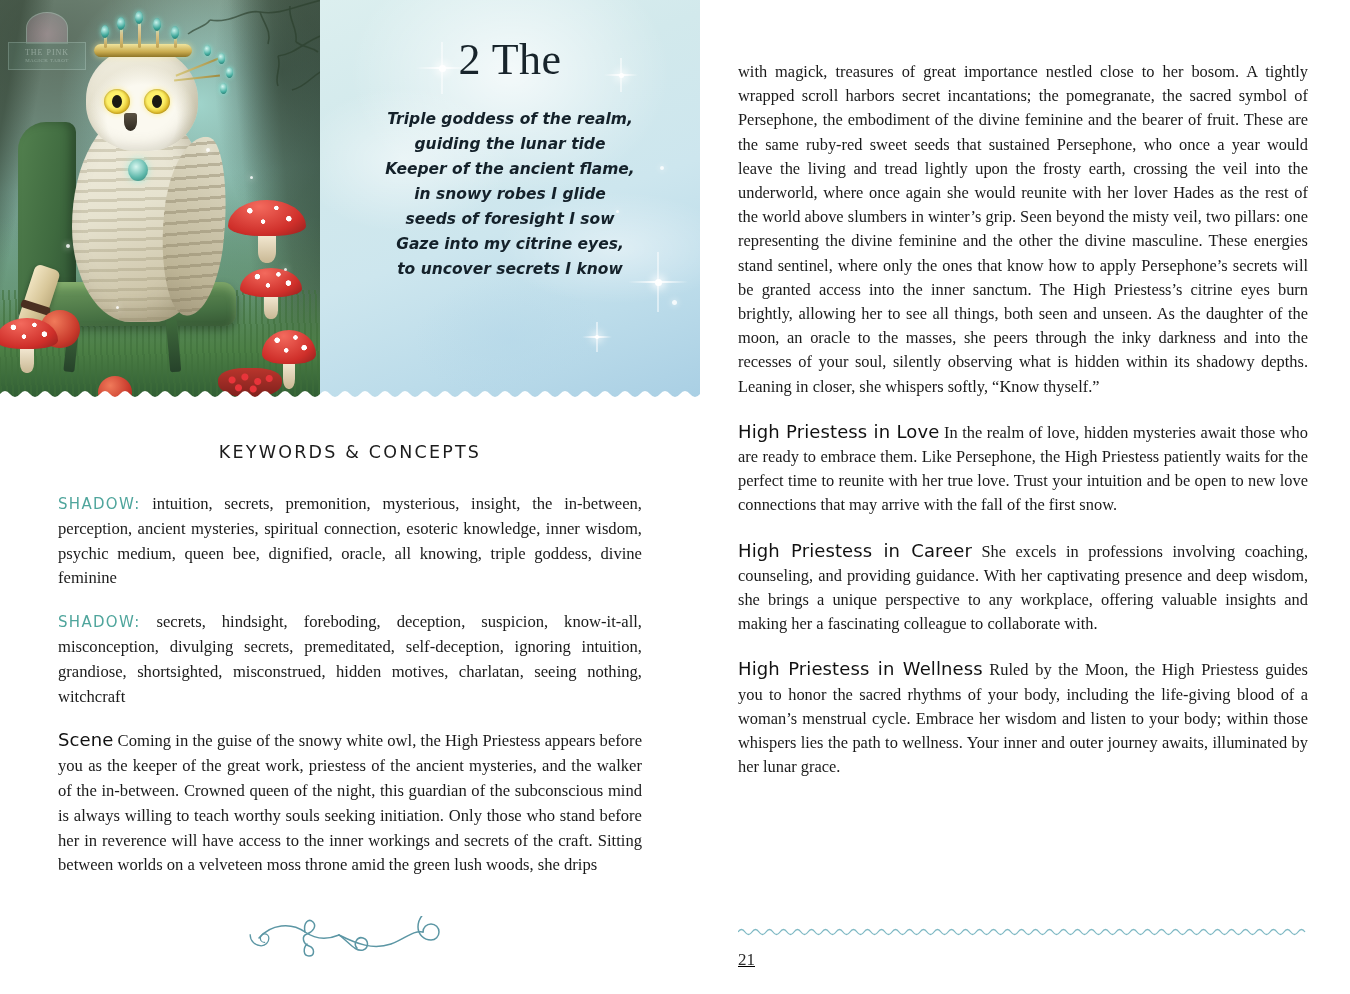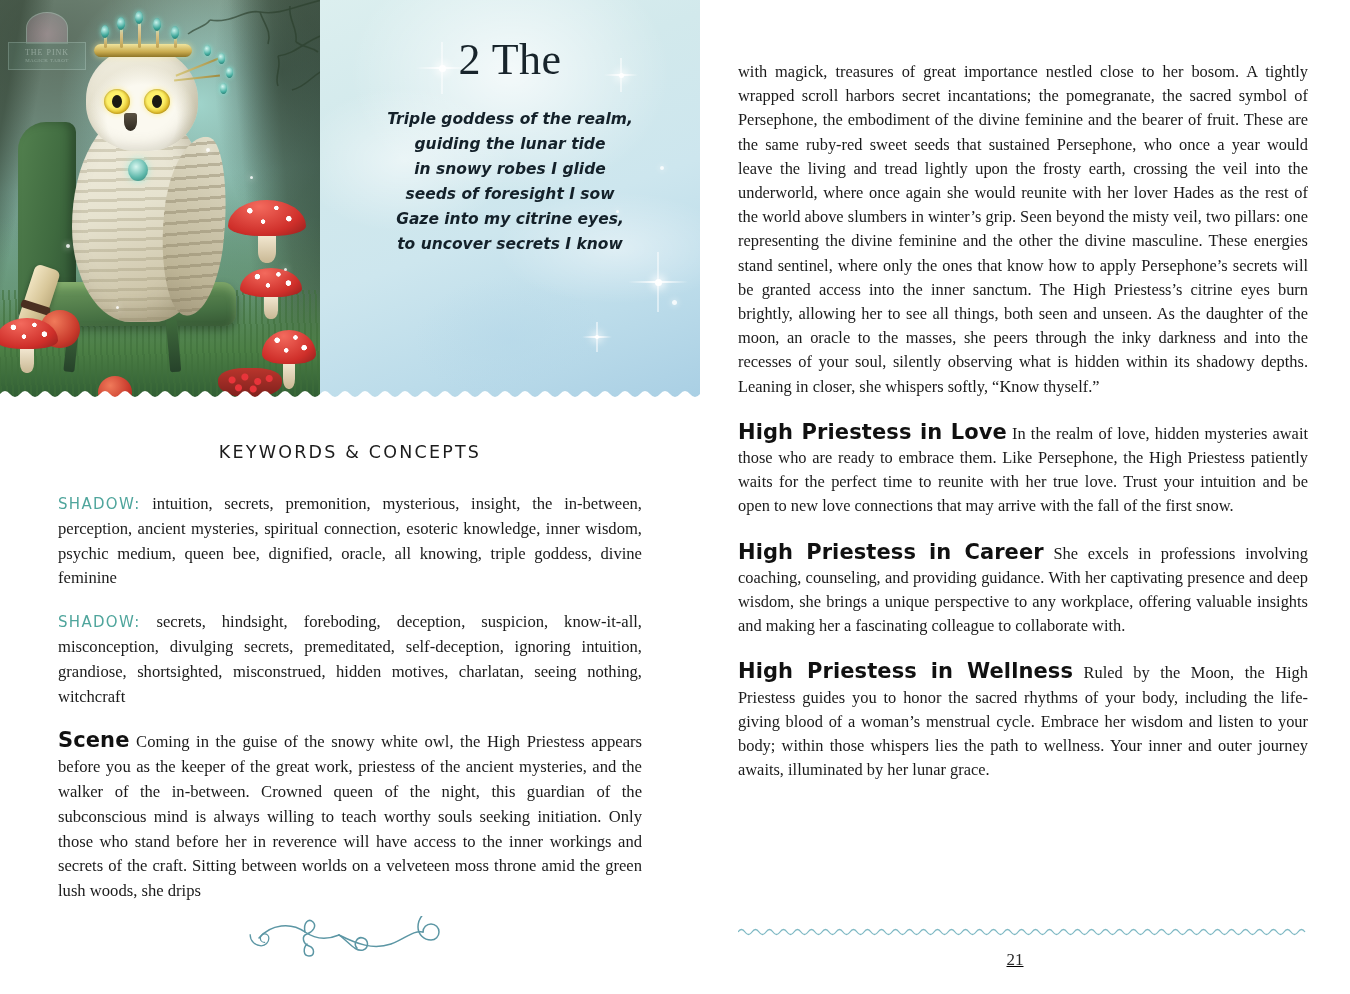--- a/index.html
+++ b/index.html
@@ -312,22 +312,22 @@
   .tag{
     font-family:"DejaVu Sans", sans-serif;
     font-size:15px;
     letter-spacing:1.3px;
     font-weight:400;
   }
   .tag.light{color:#4fa59c;}
   .tag.shadow{color:#4fa59c;}
   .lead{
     font-family:"DejaVu Sans", sans-serif;
-    font-weight:700;
-    font-size:21px;
+    font-weight:400;
+    font-size:18px;
     color:#111;
     letter-spacing:.1px;
   }
   .foot-orn{
     position:absolute;left:0;right:0;bottom:34px;
     display:flex;justify-content:center;
   }
 
   
   .page-right{
@@ -335,21 +335,21 @@
     width:650px;height:994px;
     box-sizing:border-box;
     padding:52px 42px 0 38px;
   }
   .page-right .body-text{
     font-size:16.4px;
     line-height:24.2px;
     margin:8px 0 21px 0;
   }
   .rfoot{
-    position:absolute;left:38px;right:58px;bottom:24px;text-align:center;text-decoration:underline;
+    position:absolute;left:38px;right:58px;bottom:24px;text-decoration:underline;
   }
   .pagenum{
     font-family:"Liberation Serif", serif;
     font-size:17px;
     color:#2a2a2a;
     margin-top:9px;
   }
 </style>
 </head>
 <body>
@@ -471,20 +471,21 @@
         <div class="sparkdot" style="left:296px;top:210px;width:3px;height:3px;"></div>
         <div class="sparkdot" style="left:352px;top:300px;width:5px;height:5px;"></div>
 
         <div class="card-title">
           <span class="l1"><span class="num">2</span> <span>The</span></span>
         </div>
 
         <div class="poem">
           <div>Triple goddess of the realm,</div>
           <div>guiding the lunar tide</div>
+          <div>Keeper of the ancient flame,</div>
           <div>in snowy robes I glide</div>
           <div>seeds of foresight I sow</div>
           <div>Gaze into my citrine eyes,</div>
           <div>to uncover secrets I know</div>
         </div>
       </div>
 
       <svg class="scallop" viewBox="0 0 700 12" preserveAspectRatio="none">
         <path d="M0 12 L0 6 Q5 0 10 6 T20 6 T30 6 T40 6 T50 6 T60 6 T70 6 T80 6 T90 6 T100 6 T110 6 T120 6 T130 6 T140 6 T150 6 T160 6 T170 6 T180 6 T190 6 T200 6 T210 6 T220 6 T230 6 T240 6 T250 6 T260 6 T270 6 T280 6 T290 6 T300 6 T310 6 T320 6 T330 6 T340 6 T350 6 T360 6 T370 6 T380 6 T390 6 T400 6 T410 6 T420 6 T430 6 T440 6 T450 6 T460 6 T470 6 T480 6 T490 6 T500 6 T510 6 T520 6 T530 6 T540 6 T550 6 T560 6 T570 6 T580 6 T590 6 T600 6 T610 6 T620 6 T630 6 T640 6 T650 6 T660 6 T670 6 T680 6 T690 6 T700 6 L700 12 Z" fill="#ffffff"></path>
       </svg>

